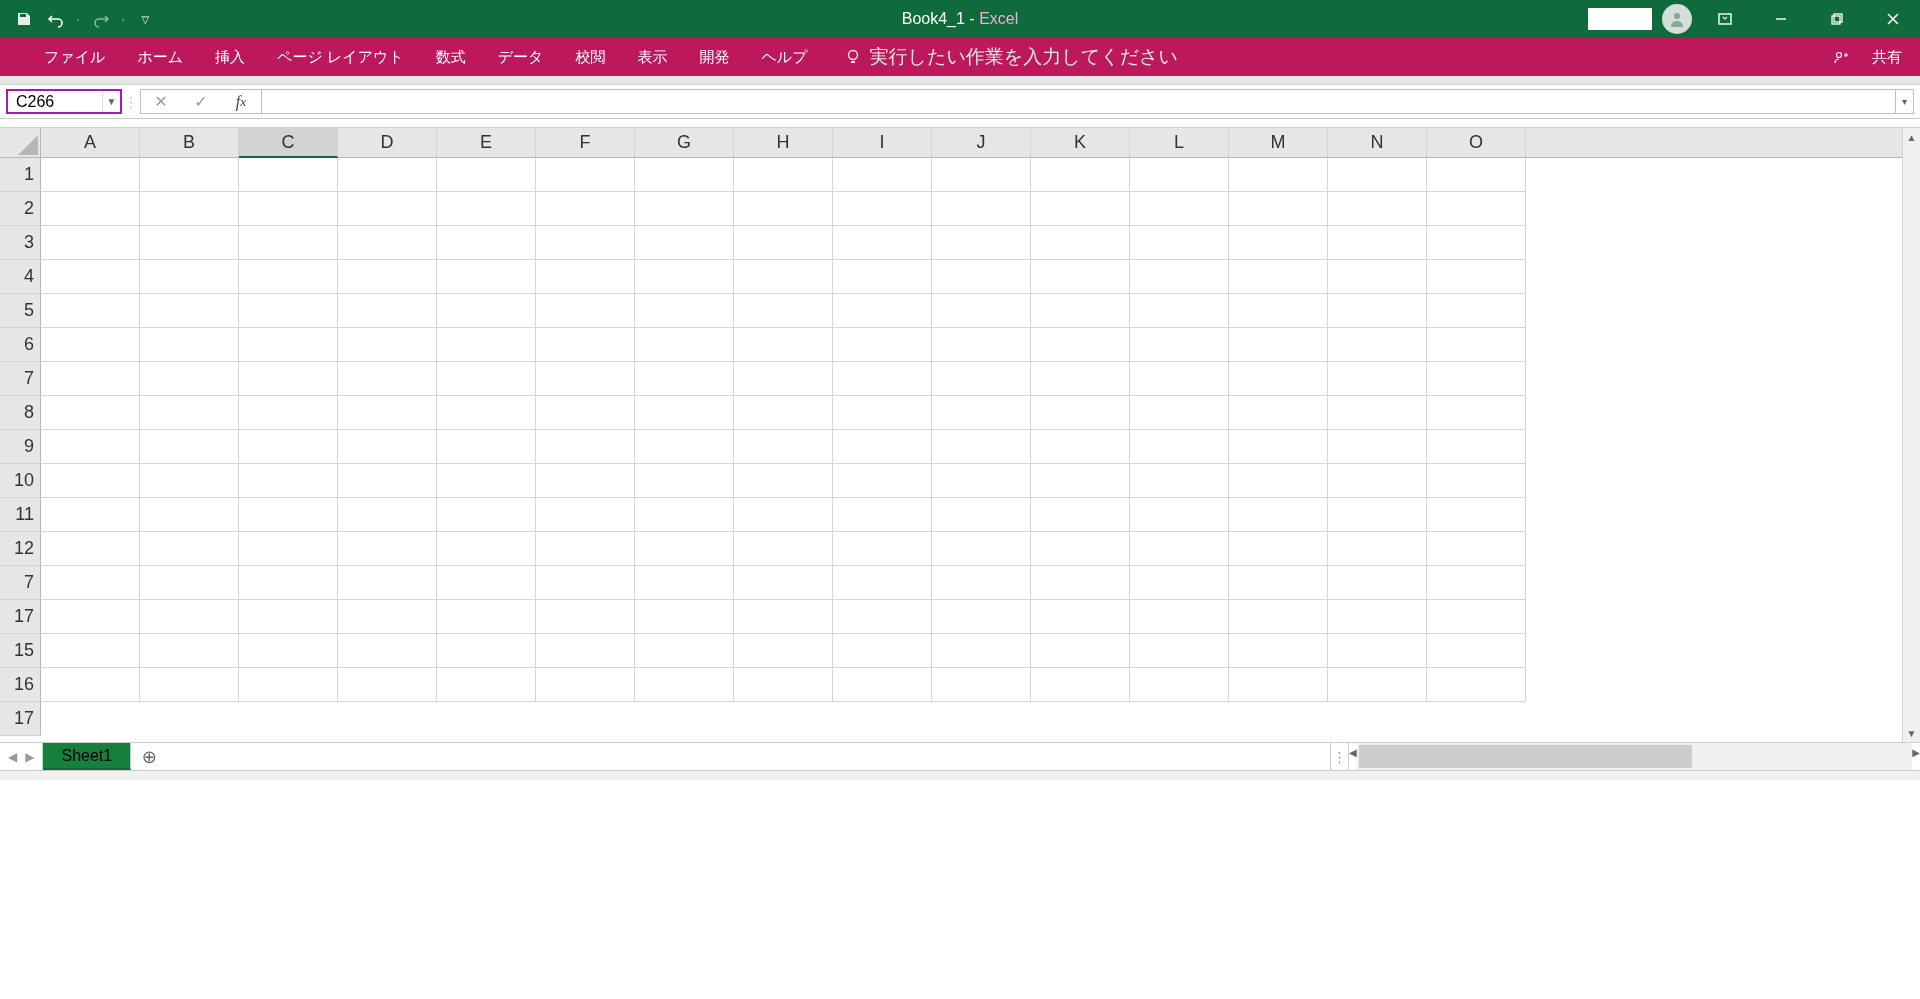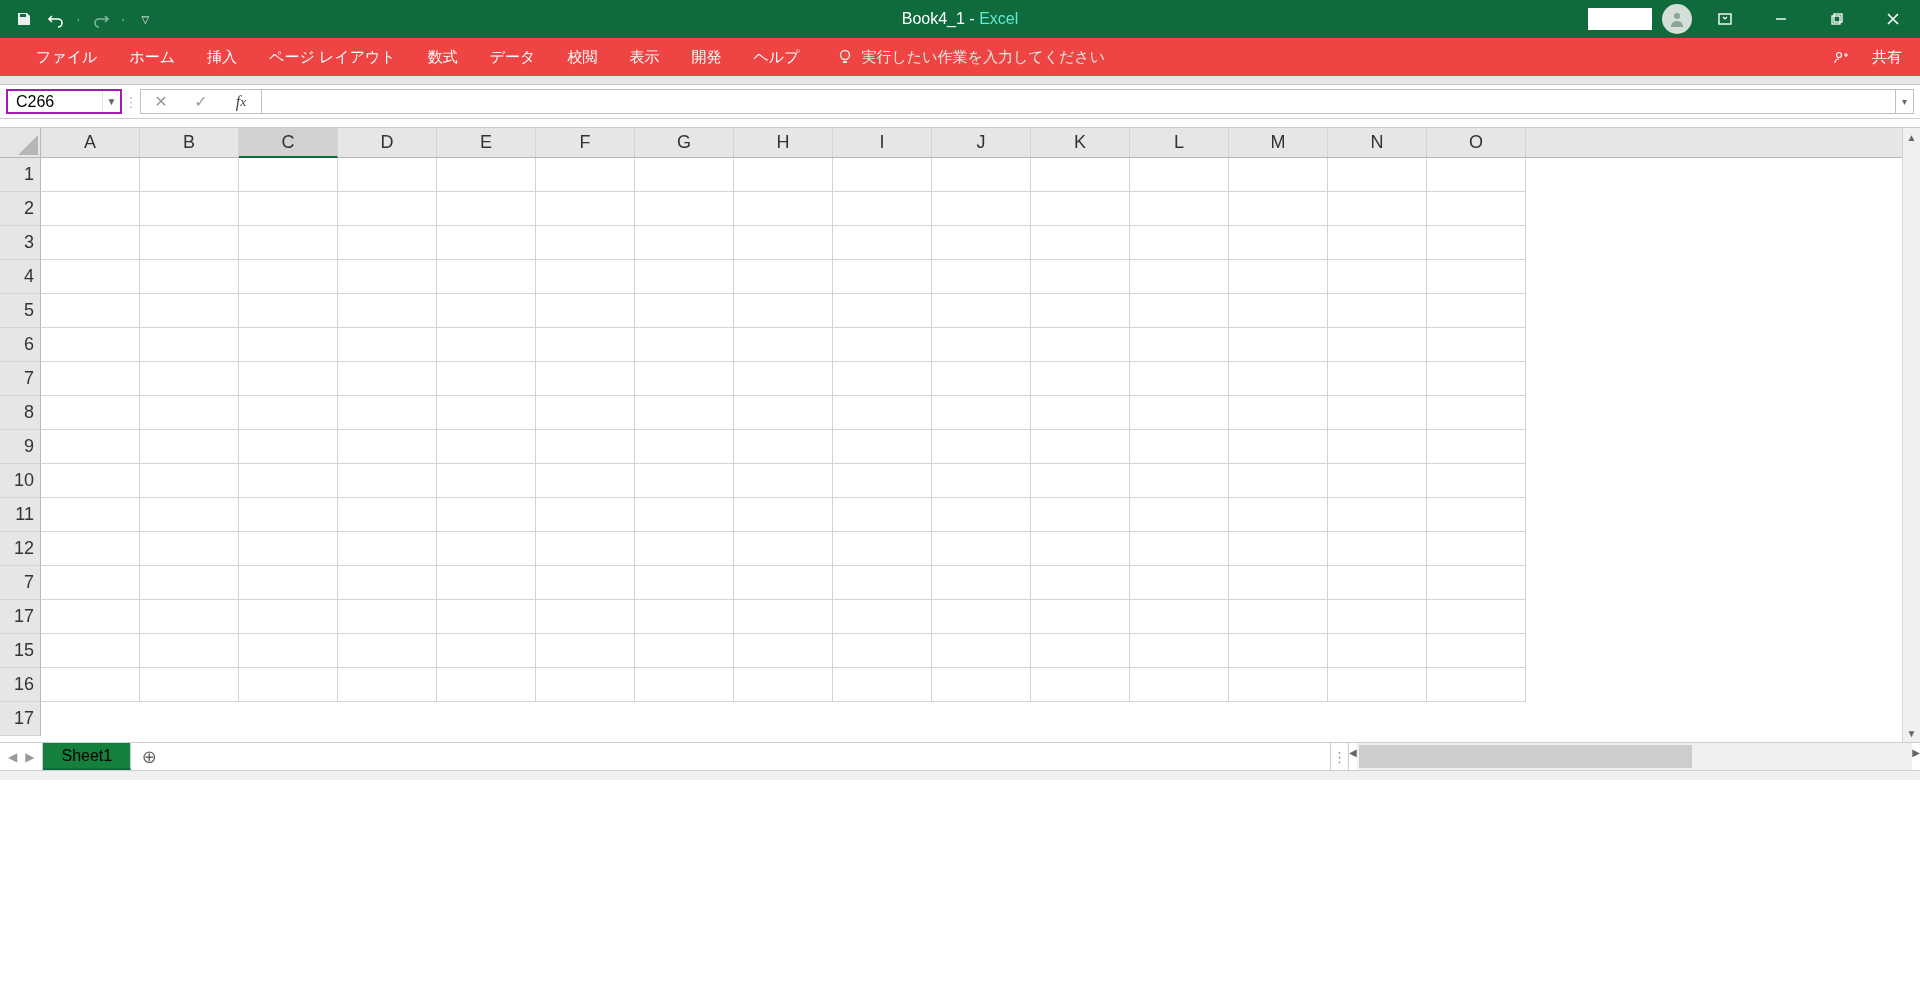--- a/index.html
+++ b/index.html
@@ -26,21 +26,21 @@
   cursor: pointer;
   color: #fff;
 }
 .qat-sep { color: #8cc0a3; margin: 0 2px; }
 .doc-title {
   position: absolute;
   left: 50%; transform: translateX(-50%);
   font-size: 16px;
   color: #fff;
 }
-.doc-title .app { color: #5eead4; }
+.doc-title .app { color: #f9a8d4; }
 .title-right {
   margin-left: auto;
   display: flex;
   align-items: center;
   gap: 10px;
   padding-right: 4px;
 }
 .search-box {
   width: 64px; height: 22px;
   background: #fff;
@@ -54,40 +54,40 @@
 }
 .win-btn {
   width: 46px; height: 38px;
   display: flex; align-items: center; justify-content: center;
   color: #fff;
   font-size: 16px;
   cursor: pointer;
 }
 .ribbon-tabs {
   height: 38px;
-  background: #ef4444;
+  background: #be185d;
   display: flex;
   align-items: center;
   color: #fff;
-  padding-left: 20px;
+  padding-left: 28px;
   gap: 0;
 }
 .ribbon-tab {
   padding: 0 16px;
   height: 38px;
   display: flex; align-items: center;
   font-size: 15px;
   cursor: pointer;
 }
 .tell-me {
   display: flex; align-items: center;
   gap: 8px;
   margin-left: 20px;
   color: #d9ece1;
-  font-size: 15px;
+  font-size: 19px;
 }
 .share {
   margin-left: auto;
   padding-right: 18px;
   display: flex; align-items: center;
   gap: 23px;
   font-size: 15px;
   color: #fff;
 }
 .thin-bar {

